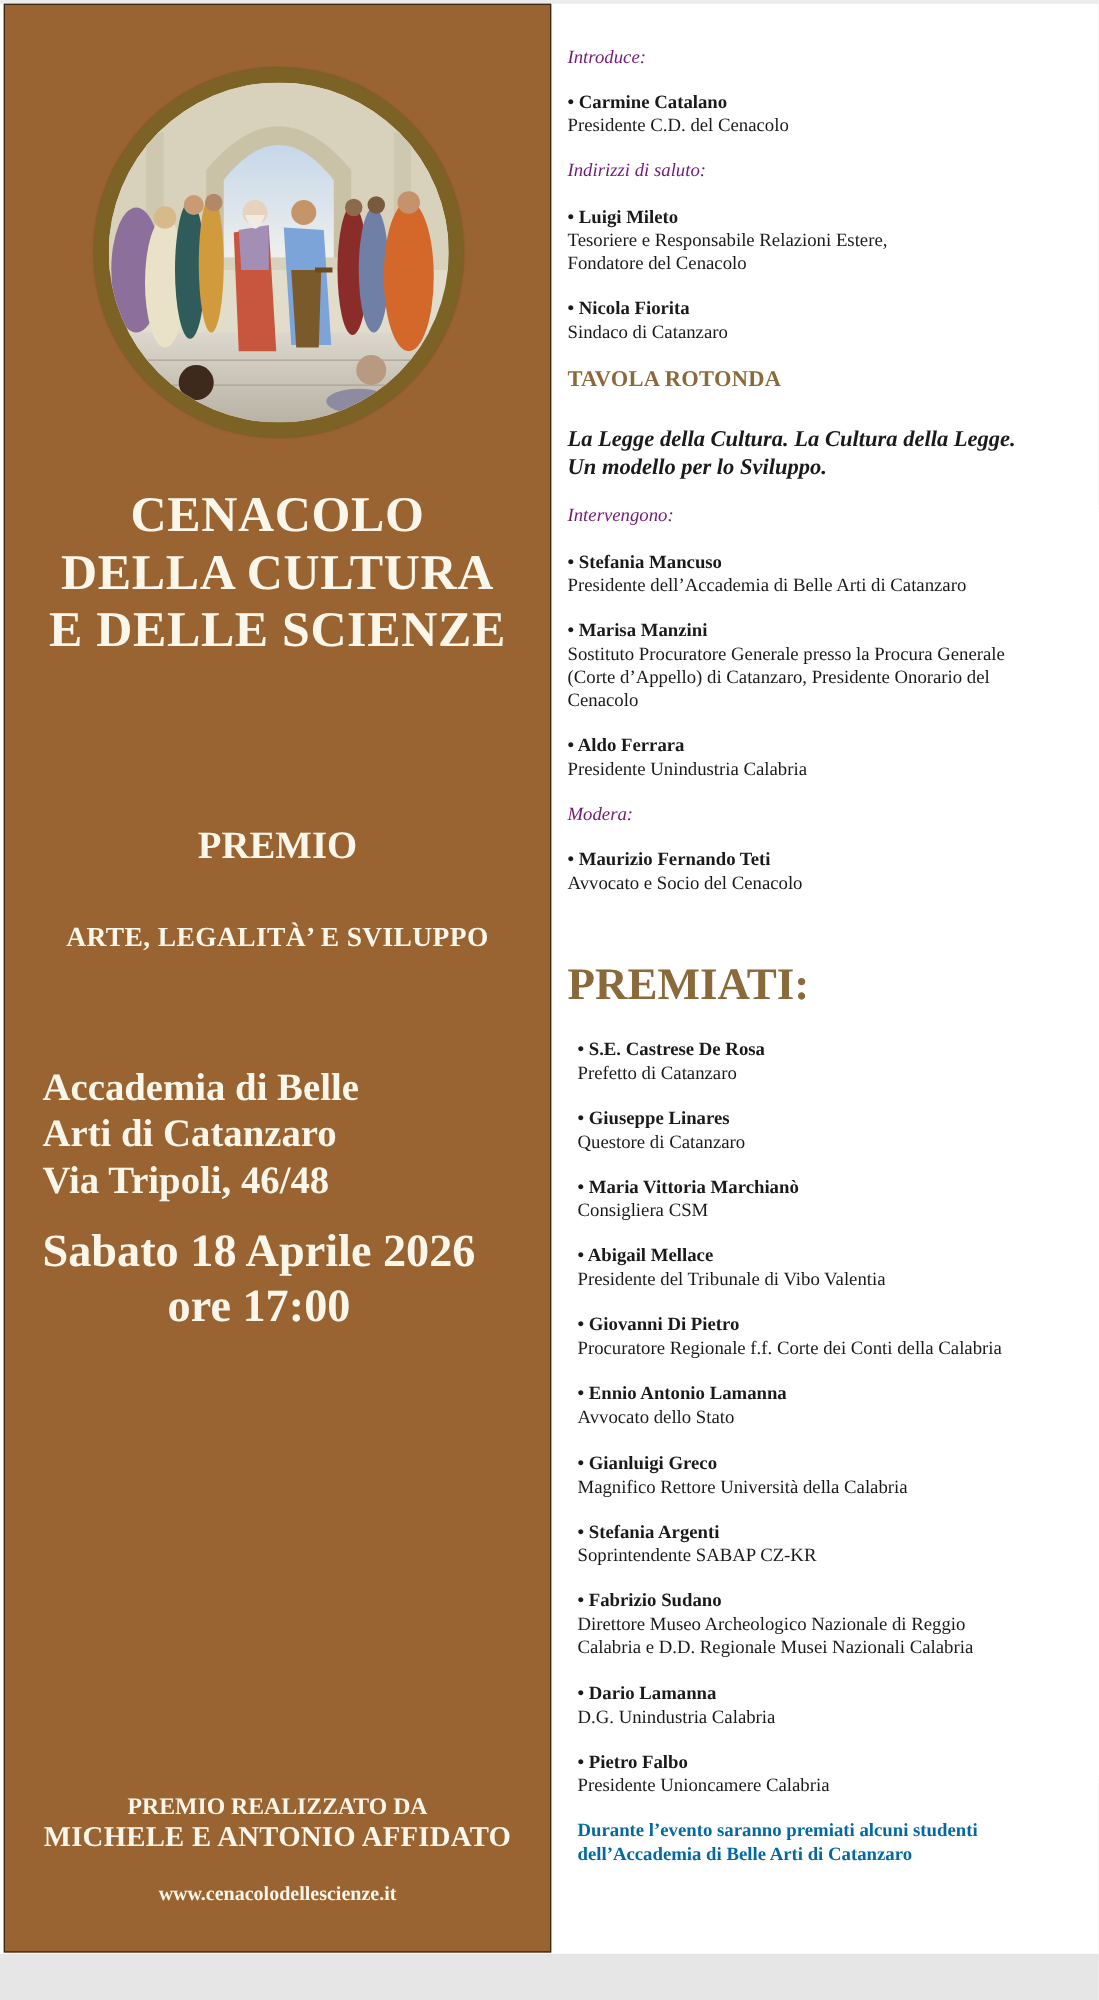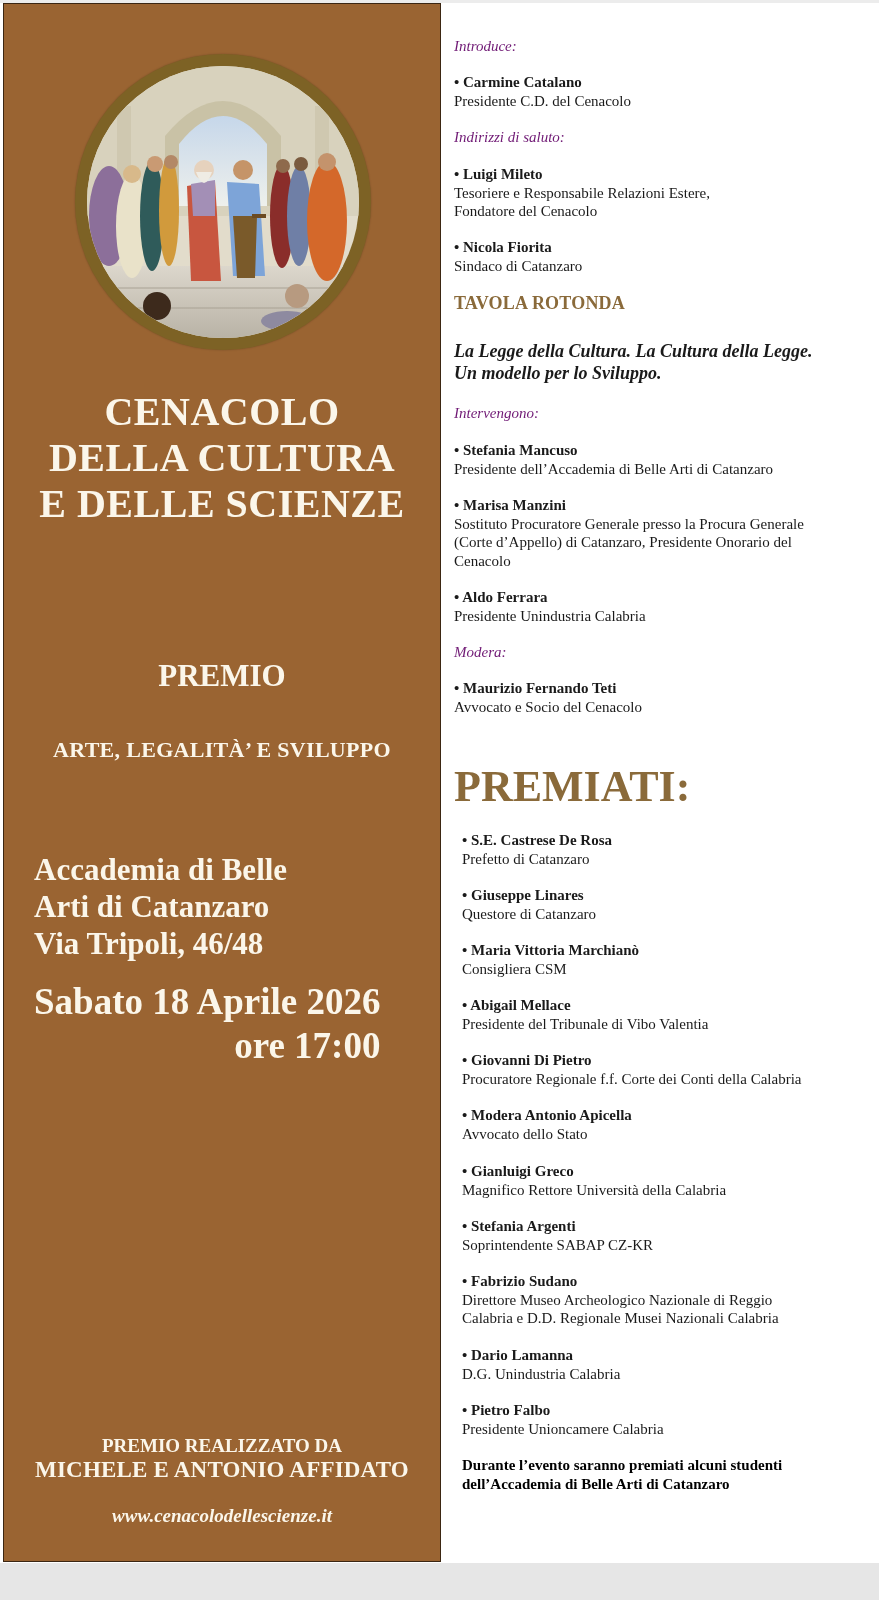--- a/index.html
+++ b/index.html
@@ -40,42 +40,42 @@
     position:absolute; left:0; width:100%; top:655px;
     font-weight:bold;
   }
   .premio .p1 { font-size:31px; line-height:34px; }
   .premio .p2 { font-size:22px; line-height:26px; letter-spacing:0.3px;margin-top:44px; }
   .venue {
     position:absolute; left:30px; top:847px; text-align:left;
     font-weight:bold; font-size:31px; line-height:37px;
   }
   .datetime {
-    position:absolute; left:30px; top:976px; text-align:right;
+    position:absolute; left:30px; top:976px; text-align:center;
     font-weight:bold; font-size:37px; line-height:44px; white-space:nowrap;
   }
   .credits {
     position:absolute; left:0; width:100%; top:1430px; font-weight:bold;text-align:center;
   }
   .credits .c1 { font-size:19px; line-height:23px; }
   .credits .c2 { font-size:23px; line-height:26px; letter-spacing:0.2px; }
-  .credits .web { font-size:19px; line-height:22px; margin-top:22px;font-style:italic; }
+  .credits .web { font-size:16px; line-height:22px; margin-top:22px; }
 
   .right {
     position:absolute; left:454px; top:0; width:420px;
     color:#1a1a1a; font-size:15px; line-height:18.5px;
   }
   .abs { position:absolute; left:0; white-space:nowrap; }
   .label-it { font-style:italic; color:#701a75; }
   .name { font-weight:bold; }
   .gold { color:#8a6a3a; font-weight:bold; }
   .section-h { font-size:18px; letter-spacing:0.2px;text-align:center; }
-  .premiati-h { font-size:44px; line-height:34px; }
+  .premiati-h { font-size:36px; line-height:34px; }
   .subtitle { font-style:italic; font-weight:bold; font-size:18px; line-height:22px; color:#1a1a1a; }
-  .footnote { font-weight:bold; color:#000000; font-size:15px; line-height:18.5px; }
+  .footnote { font-weight:bold; color:#0369a1; font-size:15px; line-height:18.5px; }
   .awardees { position:absolute; left:8px; top:0; }
 </style>
 </head>
 <body>
 
 <div class="page">
   <div class="topline"></div>
 
   <div class="left-panel">
     <div class="medallion">
@@ -227,21 +227,21 @@
       </div>
       <div class="abs" style="top:996px">
         <div class="name">• Abigail Mellace</div>
         <div>Presidente del Tribunale di Vibo Valentia</div>
       </div>
       <div class="abs" style="top:1051px">
         <div class="name">• Giovanni Di Pietro</div>
         <div>Procuratore Regionale f.f. Corte dei Conti della Calabria</div>
       </div>
       <div class="abs" style="top:1106px">
-        <div class="name">• Modera Antonio Apicella</div>
+        <div class="name">• Ennio Antonio Lamanna</div>
         <div>Avvocato dello Stato</div>
       </div>
       <div class="abs" style="top:1162px">
         <div class="name">• Gianluigi Greco</div>
         <div>Magnifico Rettore Università della Calabria</div>
       </div>
       <div class="abs" style="top:1217px">
         <div class="name">• Stefania Argenti</div>
         <div>Soprintendente SABAP CZ-KR</div>
       </div>

